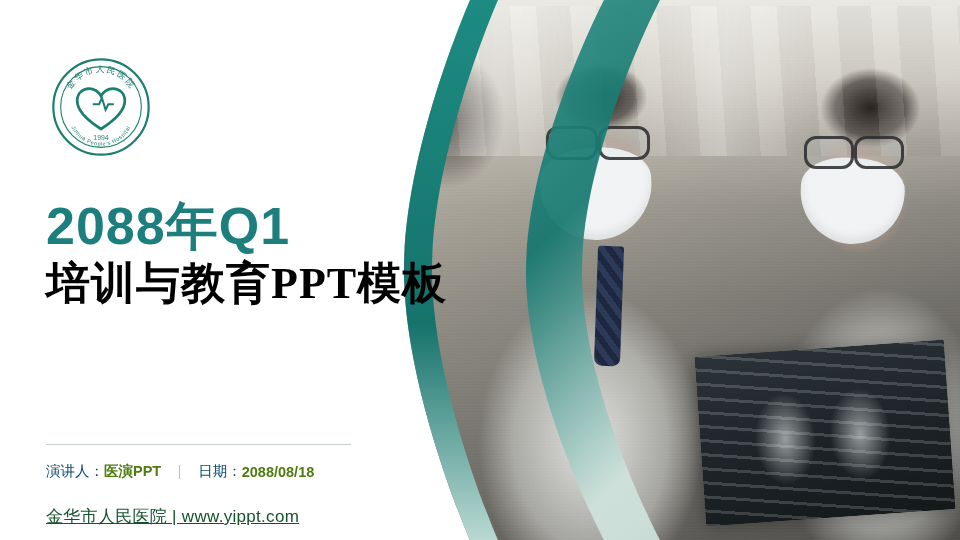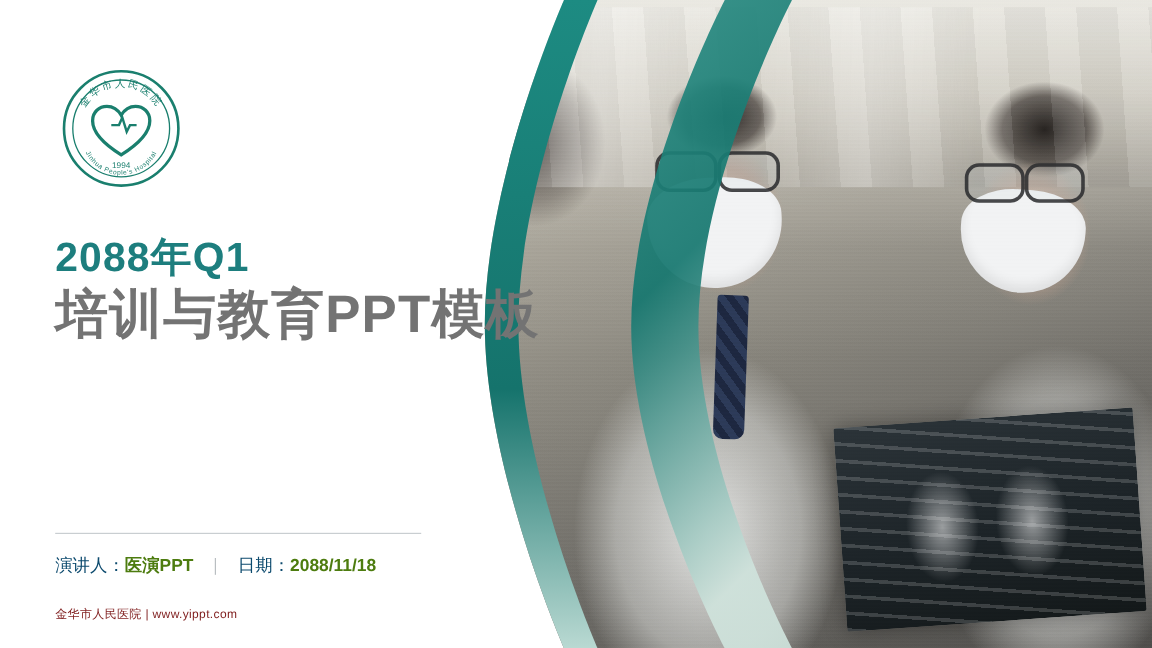--- a/index.html
+++ b/index.html
@@ -124,34 +124,35 @@
     position: absolute;
     left: 46px; top: 52px;
     width: 110px; height: 110px;
   }
   .title-block {
     position: absolute;
     left: 46px; top: 196px;
     width: 420px;
   }
   .title-1 {
-    font-size: 34px;
+    font-size: 52px;
     font-weight: bold;
     color: #1d7e7e;
     letter-spacing: 1px;
     line-height: 1.16;
     margin: 0;
   }
   .title-2 {
     font-size: 44px;
     font-weight: bold;
-    color: #737373;
+    color: #000000;
     letter-spacing: 1px;
     line-height: 1.16;
     margin: 2px 0 0 0;
+    font-family: Liberation Serif, serif;
   }
   .subtitle {
     margin: 24px 0 0 0;
     font-size: 17px;
     color: #3b4348;
     letter-spacing: .5px;
   }
   .rule {
     position: absolute;
     left: 46px; top: 444px;
@@ -170,23 +171,24 @@
   .meta .val { font-weight: bold; color: #4d7c0f; }
   .meta .sep {
     display: inline-block;
     width: 1px; height: 14px;
     background: #b9bec1;
     margin: 0 18px;
   }
   .footer {
     position: absolute;
     left: 46px; top: 505px;
-    font-size: 10px;
-    color: #7f1d1d;
+    font-size: 17px;
+    color: #14532d;
     letter-spacing: .3px;
+    text-decoration: underline;
   }
 </style>
 </head>
 <body>
 
 <div id="slide">
 
   <div class="photo-wrap">
     <div class="photo"></div>
     <div class="photo-ceil"></div>
@@ -245,18 +247,18 @@
       <h1 class="title-2">培训与教育PPT模板</h1>
     </div>
 
     <div class="rule"></div>
 
     <div class="meta">
       <span class="lbl">演讲人：</span>
       <span class="val">医演PPT</span>
       <span class="sep"></span>
       <span class="lbl">日期：</span>
-      <span class="val">2088/11/18</span>
+      <span class="val">2088/08/18</span>
     </div>
 
     <div class="footer">金华市人民医院 | www.yippt.com</div>
   </div>
 </div>
 
 </body></html>

